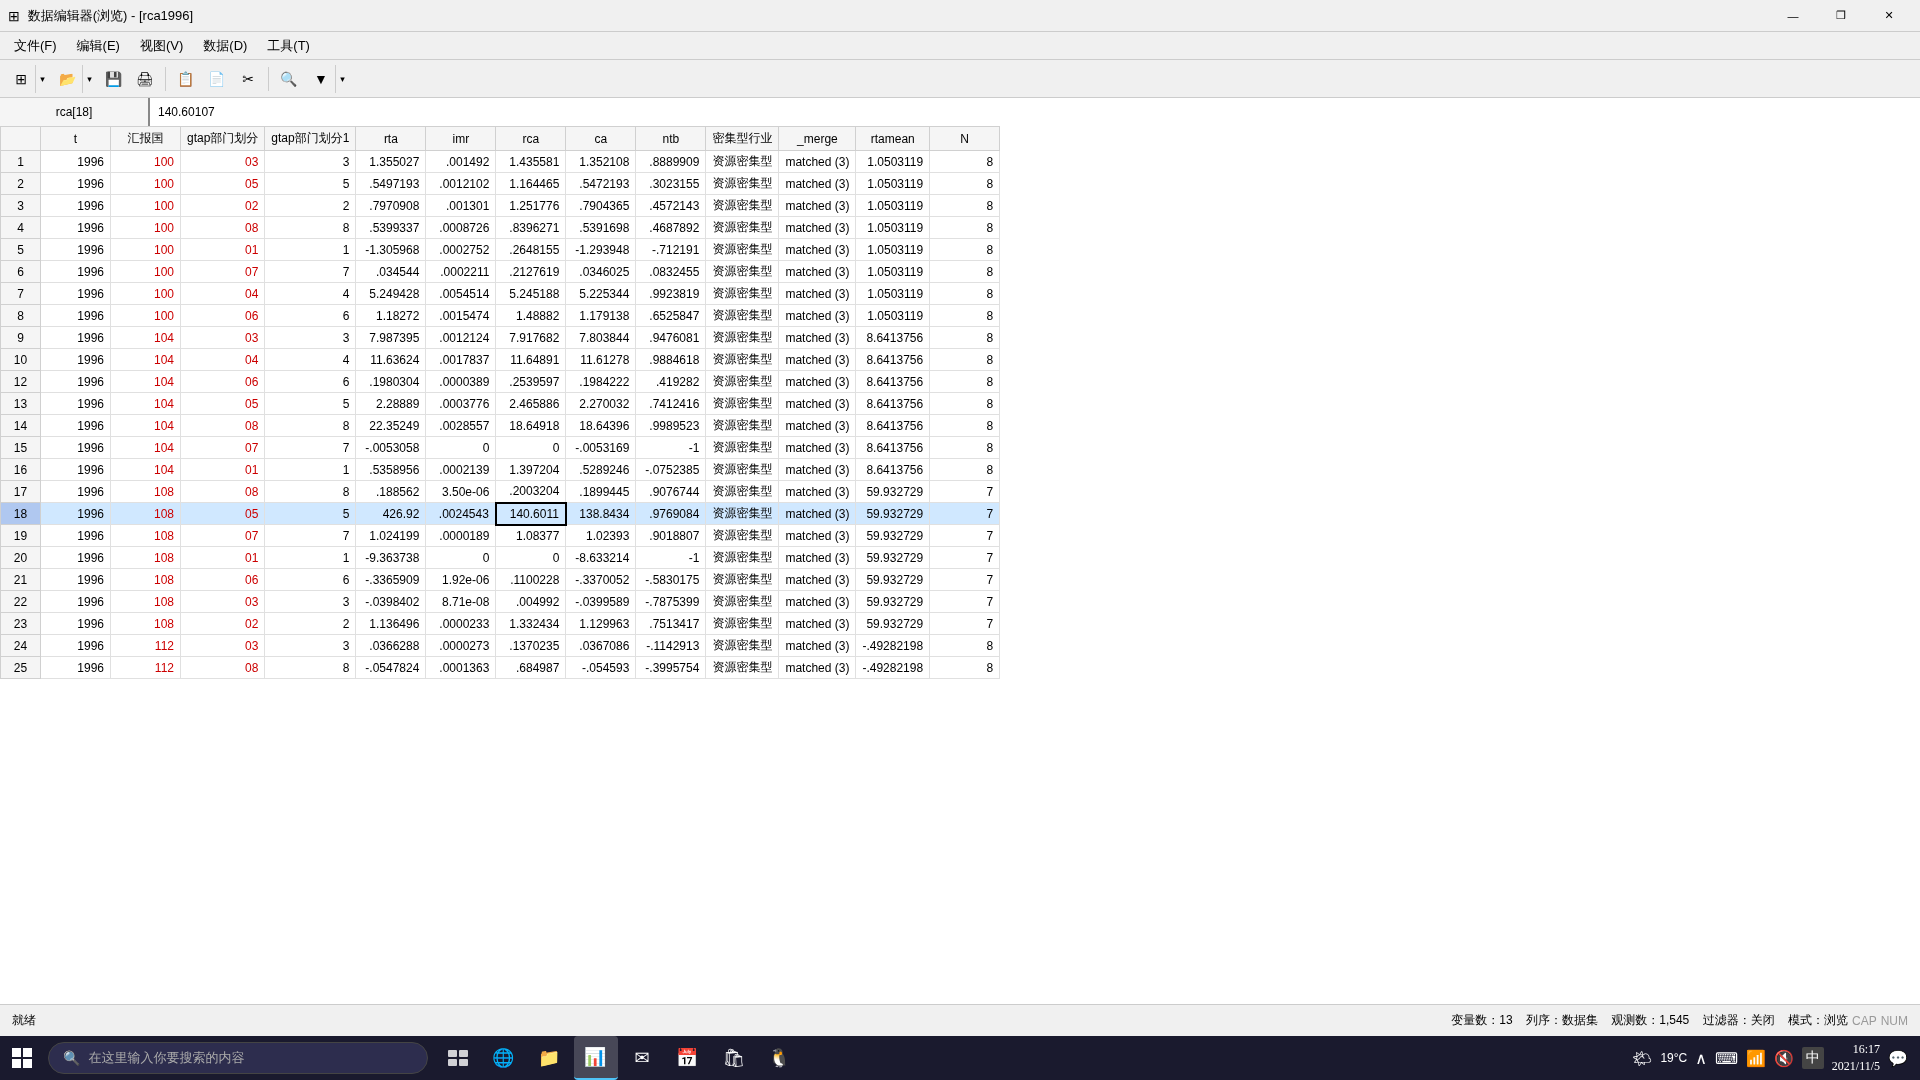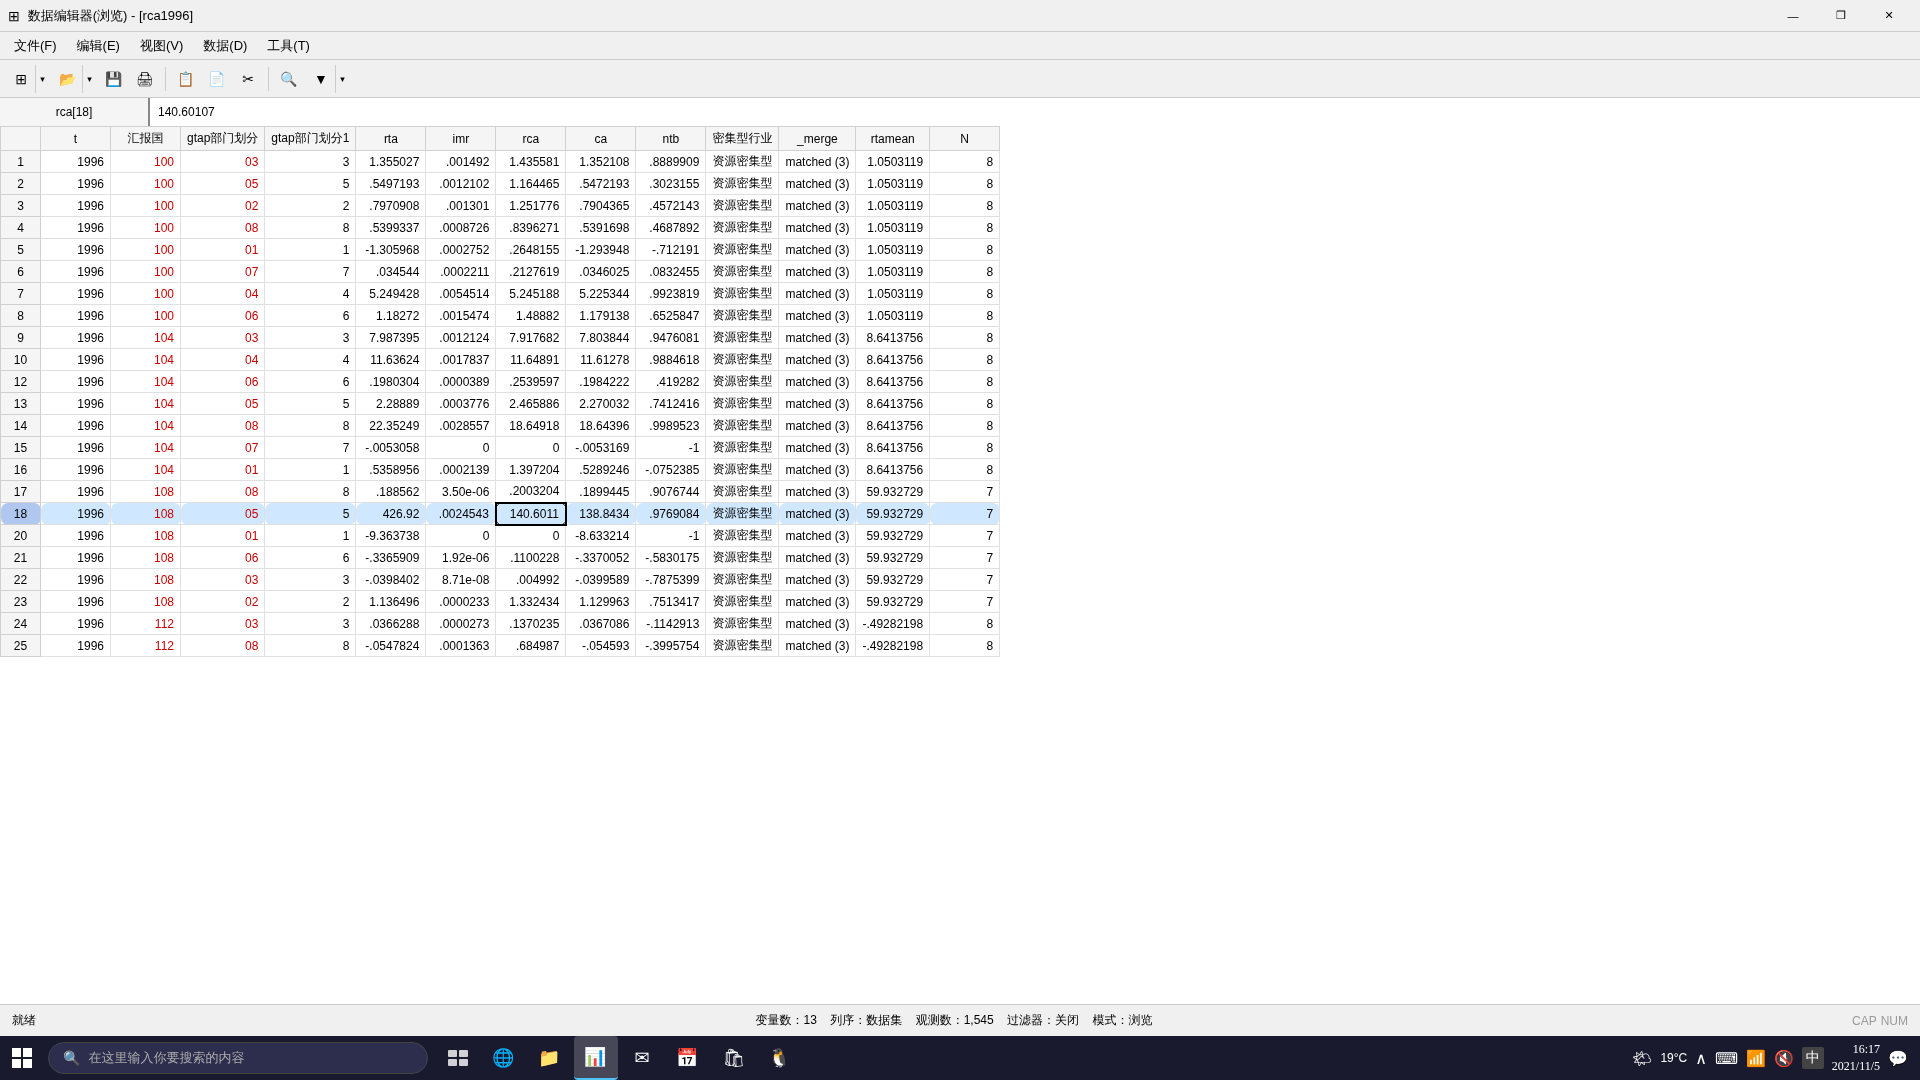--- a/index.html
+++ b/index.html
@@ -140,42 +140,42 @@
     }
     tbody td:first-child {
       text-align: center;
       background: #f5f5f5;
       border: 1px solid #d0d0d0;
       position: sticky;
       left: 0;
       z-index: 1;
       min-width: 40px;
     }
-    tbody tr.selected td { background-color: #d0e8ff !important; border-radius: 7px; }
+    tbody tr.selected td { background-color: #d0e8ff !important; }
     tbody tr.selected td:first-child { background-color: #b0c8f0 !important; }
     .cell-selected {
       background: white !important;
       border: 2px solid #000 !important;
       outline: 1px solid #000;
       text-align: right;
     }
 
     
     #status-bar {
       height: 32px;
       background: #f0f0f0;
       border-top: 1px solid #ccc;
       display: flex;
       align-items: center;
       padding: 0 12px;
       font-size: 12px;
       gap: 4px;
     }
     #status-bar .status-text { margin-right: 20px; }
-    #status-bar .status-info { flex: 1; text-align: center; }
+    #status-bar .status-info { flex: 1; text-align: right; }
 
     
     #taskbar {
       position: fixed;
       bottom: 0;
       left: 0;
       width: 1920px;
       height: 44px;
       background: #1a1a2e;
       display: flex;
@@ -553,20 +553,36 @@
             <td>.0024543</td>
             <td class="cell-selected">140.6011</td>
             <td>138.8434</td>
             <td>.9769084</td>
             <td style="text-align: right;">资源密集型</td>
             <td style="text-align: left;">matched (3)</td>
             <td>59.932729</td>
             <td>7</td>
           </tr>
           <tr>
+            <td>19</td>
+            <td>1996</td>
+            <td style="color: rgb(204, 0, 0);">108</td>
+            <td style="color: rgb(204, 0, 0);">07</td>
+            <td>7</td>
+            <td>1.024199</td>
+            <td>.0000189</td>
+            <td>1.08377</td>
+            <td>1.02393</td>
+            <td>.9018807</td>
+            <td style="text-align: right;">资源密集型</td>
+            <td style="text-align: left;">matched (3)</td>
+            <td>59.932729</td>
+            <td>7</td>
+          </tr>
+          <tr>
             <td>20</td>
             <td>1996</td>
             <td style="color: rgb(204, 0, 0);">108</td>
             <td style="color: rgb(204, 0, 0);">01</td>
             <td>1</td>
             <td>-9.363738</td>
             <td>0</td>
             <td>0</td>
             <td>-8.633214</td>
             <td>-1</td>

